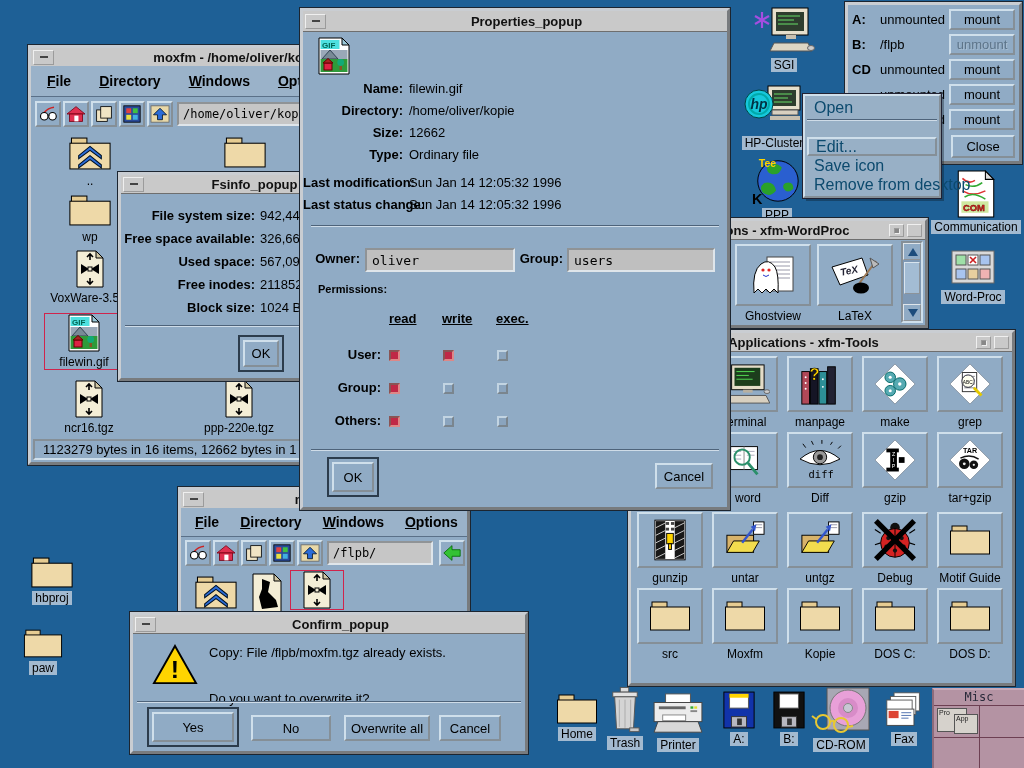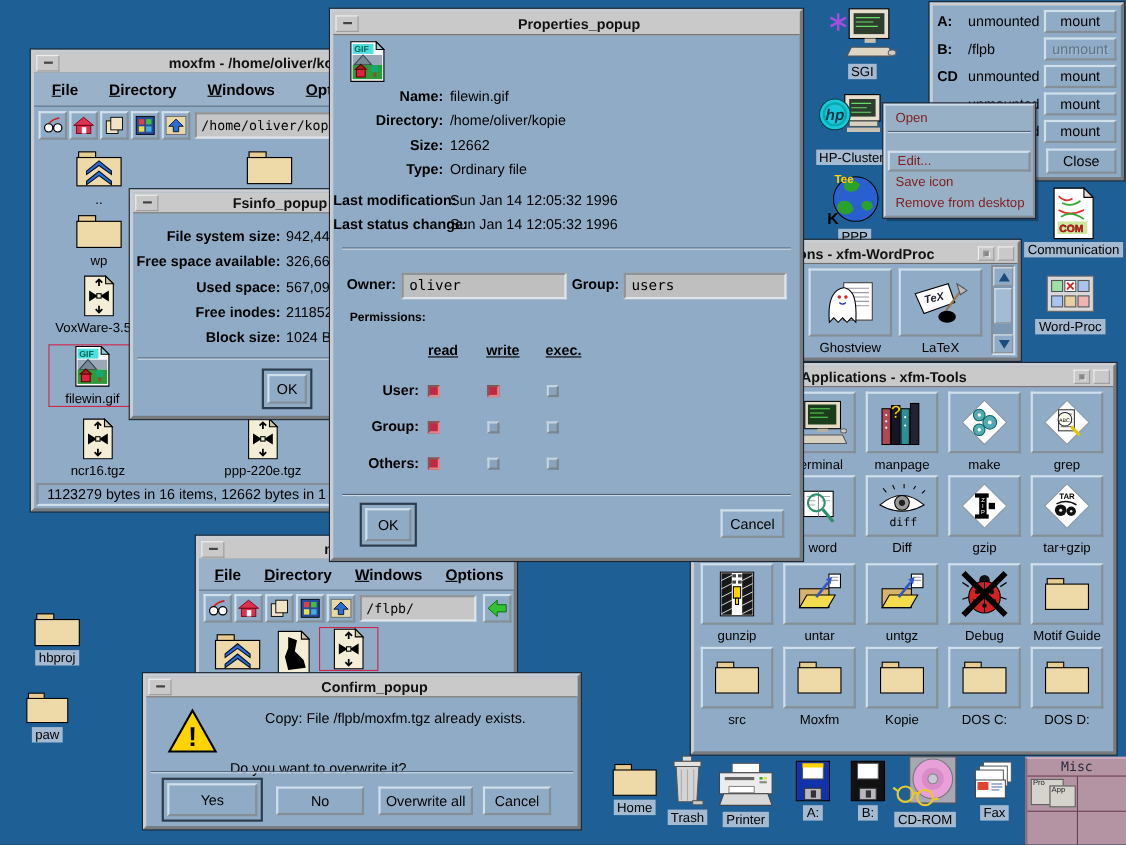--- a/index.html
+++ b/index.html
@@ -55,21 +55,21 @@
   .mrow{display:flex;align-items:center;height:25px;padding:0 4px;}
   .mlabel{width:28px;font-weight:bold;font-size:13px;}
   .mvalue{flex:1;font-size:13px;white-space:nowrap;overflow:hidden;}
   .mbtn{width:66px;height:21px;font-size:13px;flex:none;}
   .mbtn.disabled{color:#5d7489;text-shadow:1px 1px 0 #a6bcd0;}
   .mfield{width:34px;height:19px;background:#c6c6c6;border:2px inset #dfe5ea;font-family:"DejaVu Sans Mono",monospace;
           font-size:12px;padding:1px 3px;box-sizing:border-box;}
   
   .pmenu{position:absolute;background:#98b0c6;border:2px outset #cfdfeb;outline:1px solid #223;
          box-shadow:3px 3px 0 rgba(10,20,30,.35);padding:2px;}
-  .pm-item{height:19px;line-height:19px;padding-left:7px;font-size:12px;color:#7f1d1d;white-space:nowrap;}
+  .pm-item{height:19px;line-height:19px;padding-left:7px;font-size:16px;color:#0c4a6e;white-space:nowrap;}
   .pm-raised{border:2px outset #cfdfeb;height:19px;line-height:15px;box-sizing:border-box;margin-top:16px;}
   .pm-sep{height:0;border-top:1px solid #4e637a;border-bottom:1px solid #cfdce8;margin:2px 0;}
   
   .tool-btn{width:66px;height:56px;background:#90abc5;border:2px outset #cfdfeb;
             display:flex;align-items:center;justify-content:center;box-sizing:border-box;}
   .tlabel{font-size:12px;text-align:center;margin-top:3px;white-space:nowrap;}
   .tcell{width:66px;display:flex;flex-direction:column;align-items:center;flex:none;}
   .trow{position:absolute;left:6px;display:flex;gap:9px;}
   .wp-btn{width:76px;height:62px;background:#90abc5;border:2px outset #cfdfeb;
           display:flex;align-items:center;justify-content:center;box-sizing:border-box;}
@@ -1053,21 +1053,21 @@
     <div class="tbar">
       <div class="minbox"></div>
       <div class="ttl">Confirm_popup</div>
     </div>
     <span class="art" style="position:absolute;left:19px;top:29px;width:46px;height:42px;">
         <svg viewBox="0 0 48 44" xmlns="http://www.w3.org/2000/svg">
           <polygon points="24,2 46,41 2,41" fill="#ffd400" stroke="#000" stroke-width="2"></polygon>
           <text x="24" y="36" font-size="26" font-weight="bold" text-anchor="middle" fill="#000">!</text>
         </svg>
       </span>
-    <div class="confmsg" style="left:76px;top:28px;margin-left:32px;">Copy: File /flpb/moxfm.tgz already exists.</div>
+    <div class="confmsg" style="left:76px;top:28px;">Copy: File /flpb/moxfm.tgz already exists.</div>
     <div class="confmsg" style="left:76px;top:47px;margin-top:27px;">Do you want to overwrite it?</div>
     <div class="sep" style="position:absolute;left:4px;right:4px;top:86px;"></div>
     <div id="confirm-btns">
         <div class="ring" style="position: absolute; left: 14px; top: 92px; width: 92px; height: 40px;">
           <div class="steel-btn">Yes</div>
         </div>
         <div class="steel-btn" style="position: absolute; left: 118px; top: 100px; width: 80px; height: 26px;">No</div>
         <div class="steel-btn" style="position: absolute; left: 211px; top: 100px; width: 86px; height: 26px;">Overwrite all</div>
         <div class="steel-btn" style="position: absolute; left: 306px; top: 100px; width: 62px; height: 26px;">Cancel</div>
       </div>

